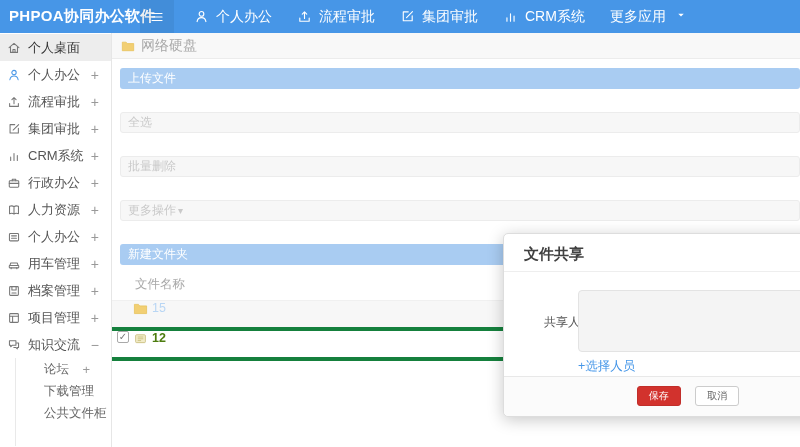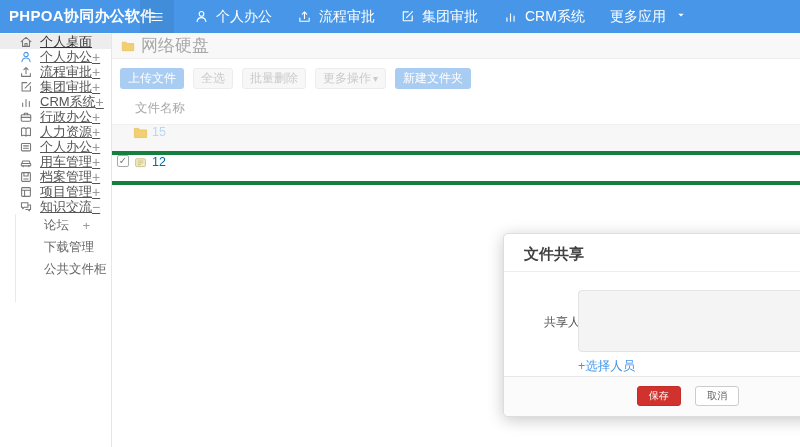--- a/index.html
+++ b/index.html
@@ -26,45 +26,45 @@
   .nav-item { display:flex; align-items:center; gap:7px; font-size:14px; cursor:pointer; white-space:nowrap; }
   .nav-item .ic { width:15px; height:15px; }
   .nav-item .caret { margin-left:2px; }
 
   
   .sidebar {
     position:absolute; left:0; top:33px; bottom:0; width:112px;
     background:#fff; border-right:1px solid #e6e6e6; overflow:hidden; padding-top:1px; z-index:2;
   }
   .side-item {
-    height:15px; display:flex; align-items:center; padding-left:19px;
-    font-size:13px; color:#555; cursor:pointer; white-space:nowrap;text-decoration:underline;
+    height:27px; display:flex; align-items:center; padding-left:7px;
+    font-size:13px; color:#555; cursor:pointer; white-space:nowrap;
   }
   .side-item.active { background:#ededed; color:#333; }
   .side-item .ic { width:14px; height:14px; color:#777; margin-right:7px; flex:none; }
   .side-item .lbl { flex:1; }
   .side-item .expand { margin-right:12px; color:#999; font-size:14px; font-weight:300; }
   .submenu { margin-left:15px; border-left:1px solid #e9e9e9; }
   .sub-item {
     height:22px; display:flex; align-items:center; padding-left:28px;
     font-size:12.5px; color:#666; cursor:pointer; white-space:nowrap;
   }
   .sub-item .lbl { flex:1; }
   .sub-item .expand { margin-right:21px; color:#999; font-size:13px; }
 
   
   .content { position:absolute; left:112px; top:33px; right:0; bottom:0; background:#fff; }
   .breadcrumb {
     height:26px; background:#f8f8f8; border-bottom:1px solid #ececec;
     display:flex; align-items:center; gap:6px; padding-left:9px;
-    font-size:17px; color:#a8a8a8;
+    font-size:14px; color:#a8a8a8;
   }
   .breadcrumb .ic { width:14px; height:14px; }
 
-  .toolbar { padding:9px 0 0 8px; display:flex; gap:9px; }
+  .toolbar { padding:9px 0 0 8px; display:flex; gap:23px;flex-direction:column; }
   .tb-btn {
     height:21px; display:inline-flex; align-items:center; padding:0 7px;
     font-size:12px; border-radius:3px; cursor:pointer; border:1px solid transparent; white-space:nowrap;
   }
   .tb-btn.primary { background:#a9ccf2; color:#fff; }
   .tb-btn.default { background:#f7f7f7; border-color:#ececec; color:#c9c9c9; }
   .tb-btn .caret-txt { margin-left:2px; font-size:10px; }
 
   .table-header {
     padding:11px 0 7px 23px; font-size:12.5px; color:#a8a8a8;
@@ -75,21 +75,21 @@
     border-bottom:4px solid #15803d; font-size:12.5px; cursor:pointer;
   }
   .file-row.shaded { background:#f7f7f7; }
   .file-row .cb-cell { width:13px; margin-right:3px; flex:none; }
   .checkbox {
     width:12px; height:12px; border:1px solid #a9a9a9; border-radius:2px; background:#fff;
     display:flex; align-items:center; justify-content:center; color:#777; font-size:10px; line-height:1;
   }
   .file-row .ic { width:15px; height:15px; margin-right:4px; flex:none; }
   .file-row .fname.folder-link { color:#b9d6f4; }
-  .file-row .fname.file-name { color:#0369a1; }
+  .file-row .fname.file-name { color:#4d7c0f;font-weight:bold; }
 
   
   .dialog {
     position:absolute; left:503px; top:233px; width:370px; height:184px;
     background:#fff; border:1px solid #ddd; border-radius:5px;
     box-shadow:0 3px 16px rgba(0,0,0,.22); z-index:10;
   }
   .dlg-header { height:38px; border-bottom:1px solid #eee; padding:11px 0 0 20px; }
   .dlg-title { font-size:15px; font-weight:bold; color:#404040; }
   .dlg-body { position:relative; height:106px; }

